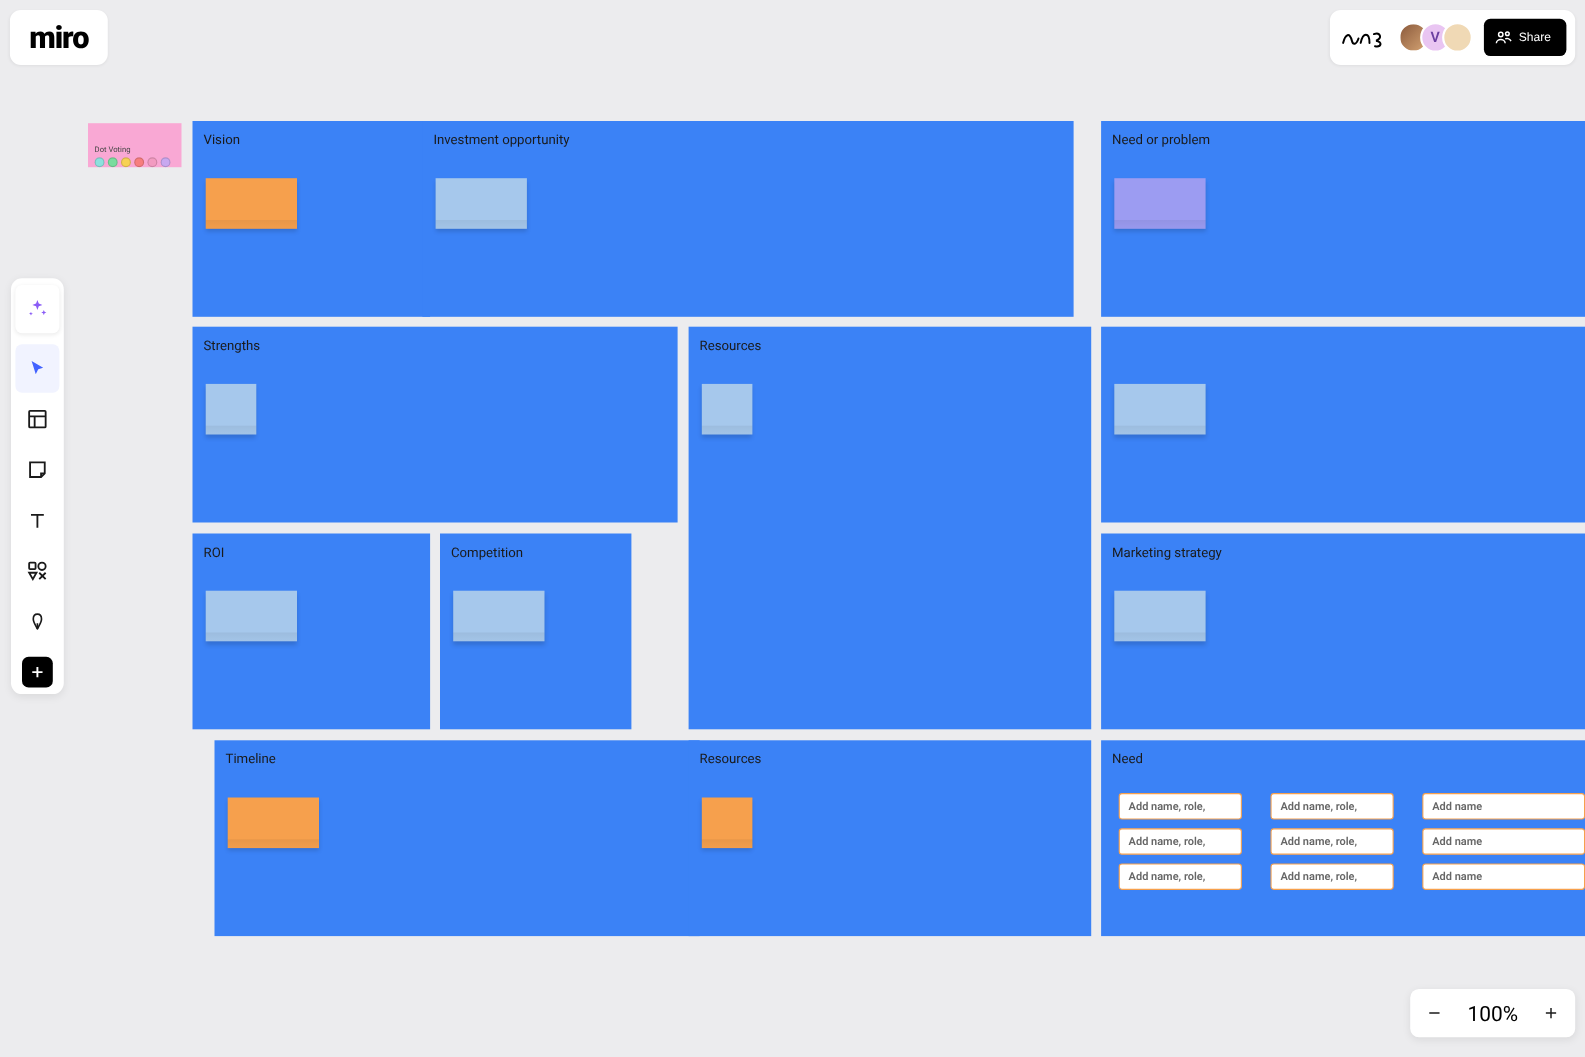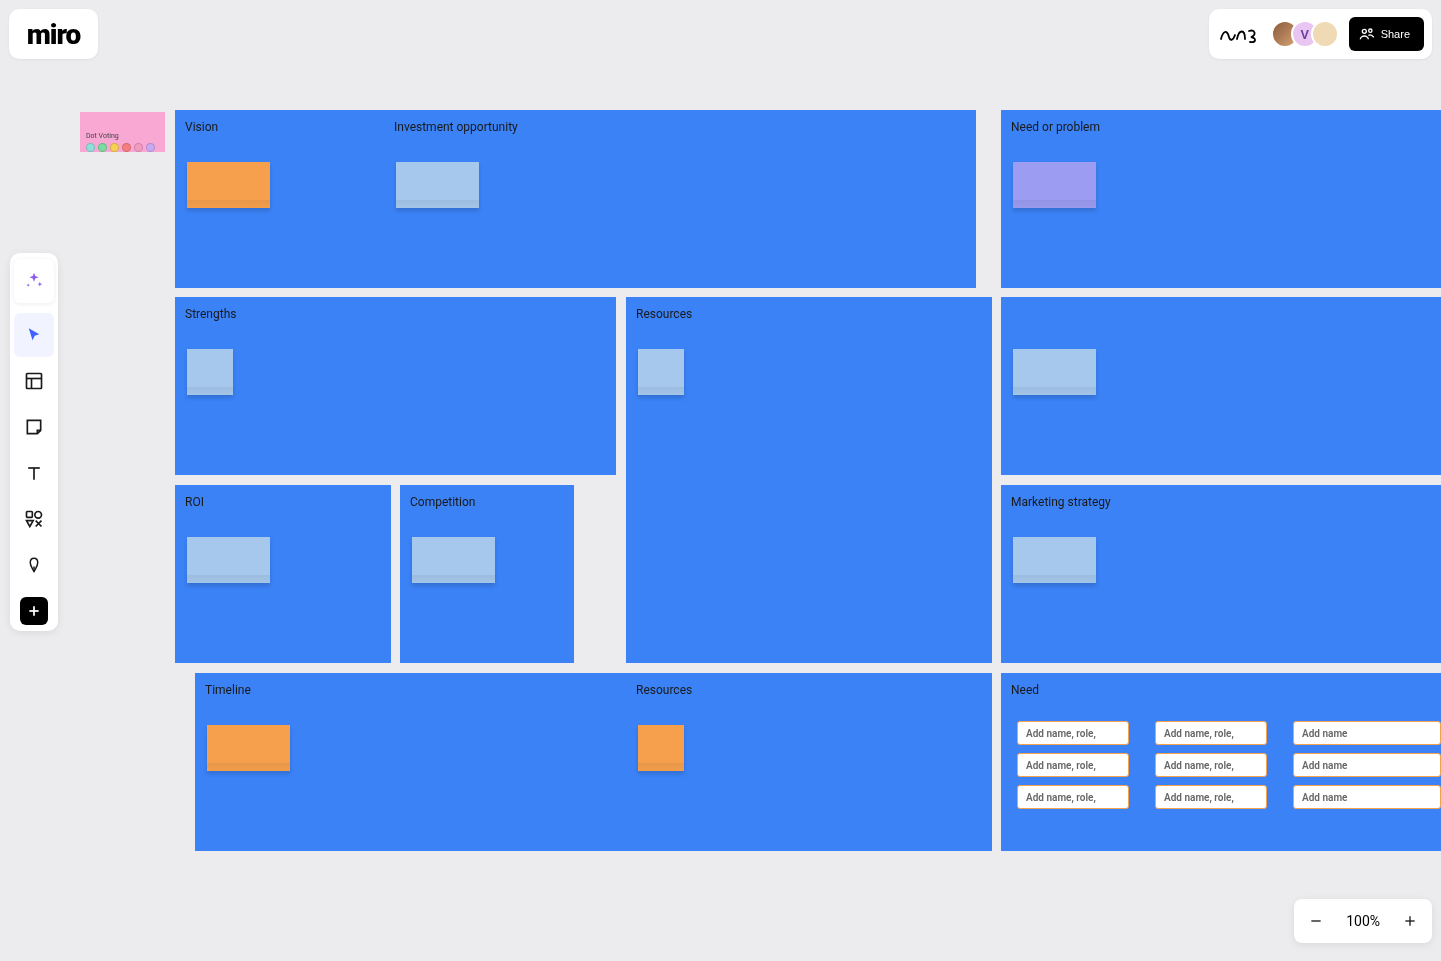--- a/index.html
+++ b/index.html
@@ -171,21 +171,21 @@
   padding: 0 6px;
   box-shadow: 0 2px 8px rgba(0,0,0,0.08);
   gap: 6px;
 }
 .zoom-btn {
   width: 32px; height: 32px;
   display: flex; align-items: center; justify-content: center;
   cursor: pointer;
   border-radius: 4px;
 }
-.zoom-level { font-size: 14px; padding: 0 8px; }
+.zoom-level { font-size: 19px; padding: 0 8px; }
 </style>
 </head>
 <body>
 
 <div class="canvas">
 
   <div class="dot-voting" style="left:80px; top:112px;">
     <div class="dot-voting-title">Dot Voting</div>
     <div class="dot-row" id="dot-row">
         <div class="dot" style="background: rgb(141, 224, 221);"></div>

